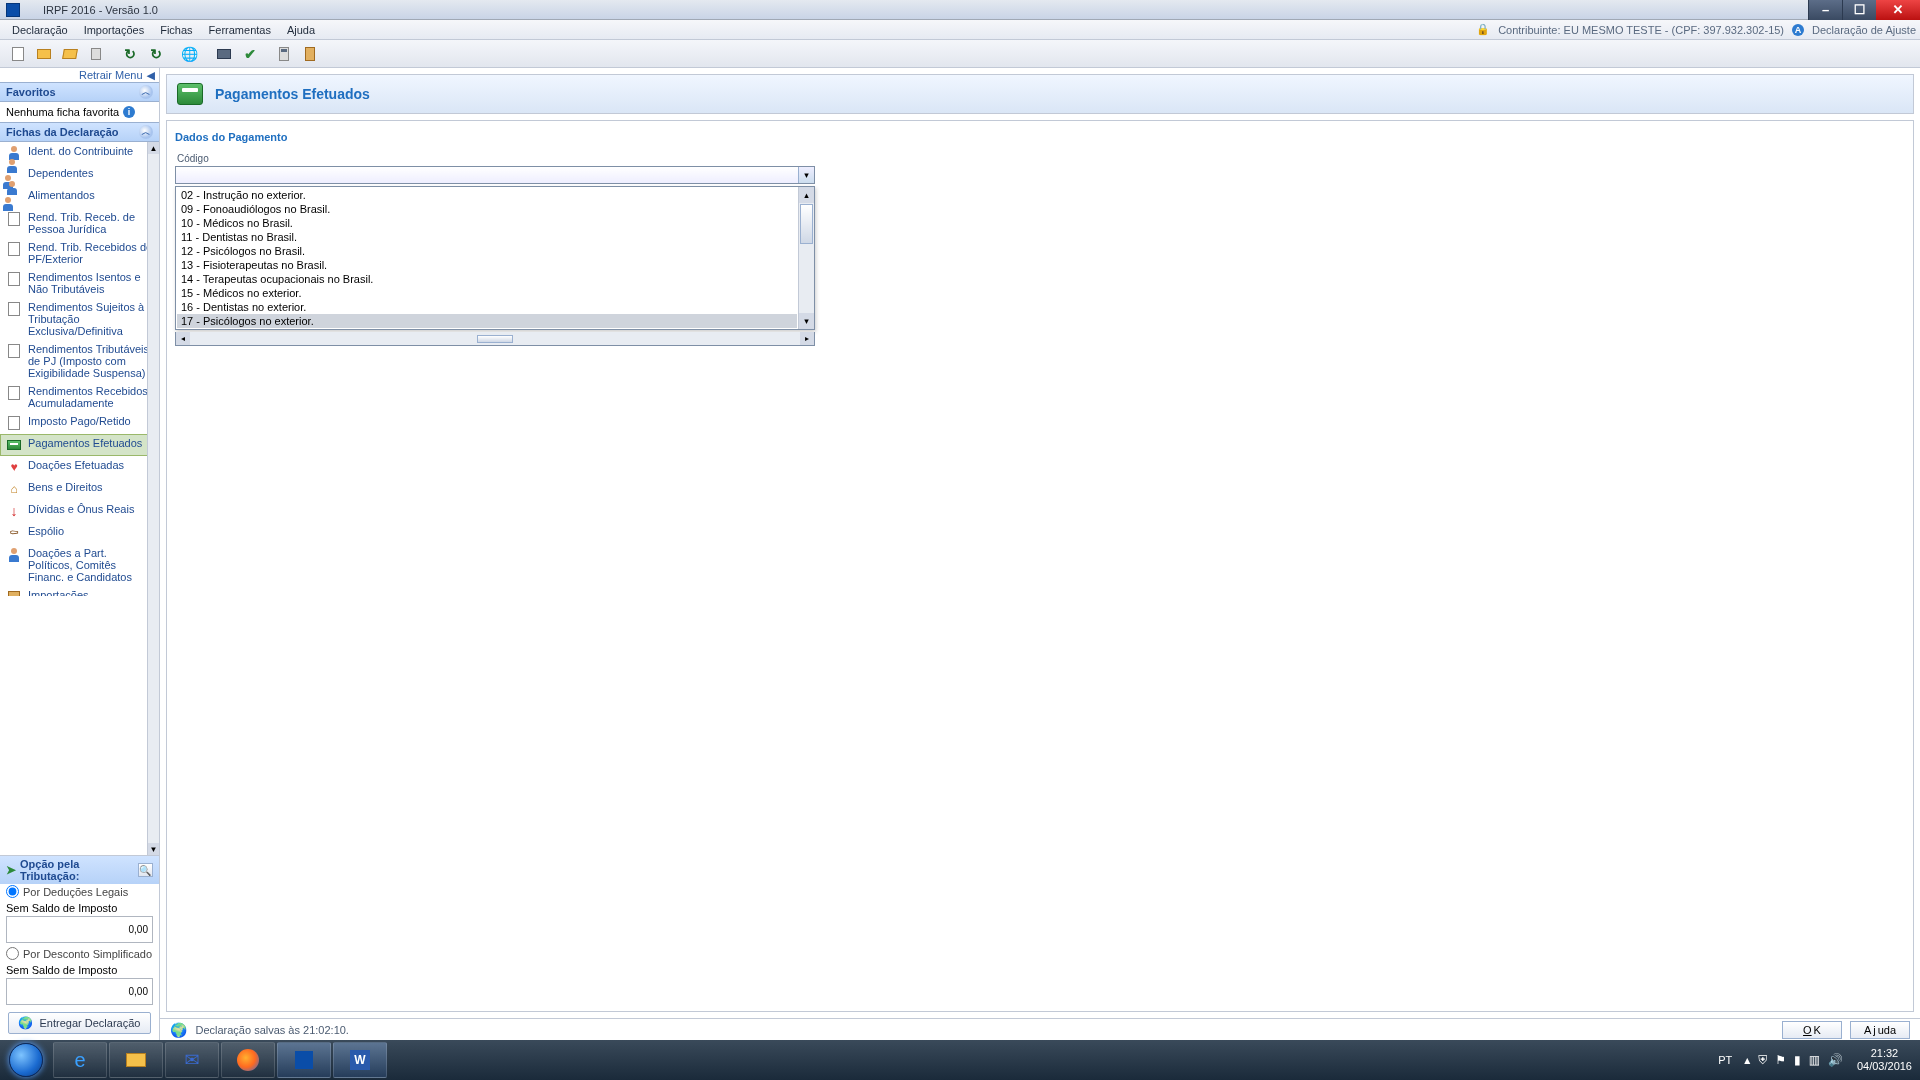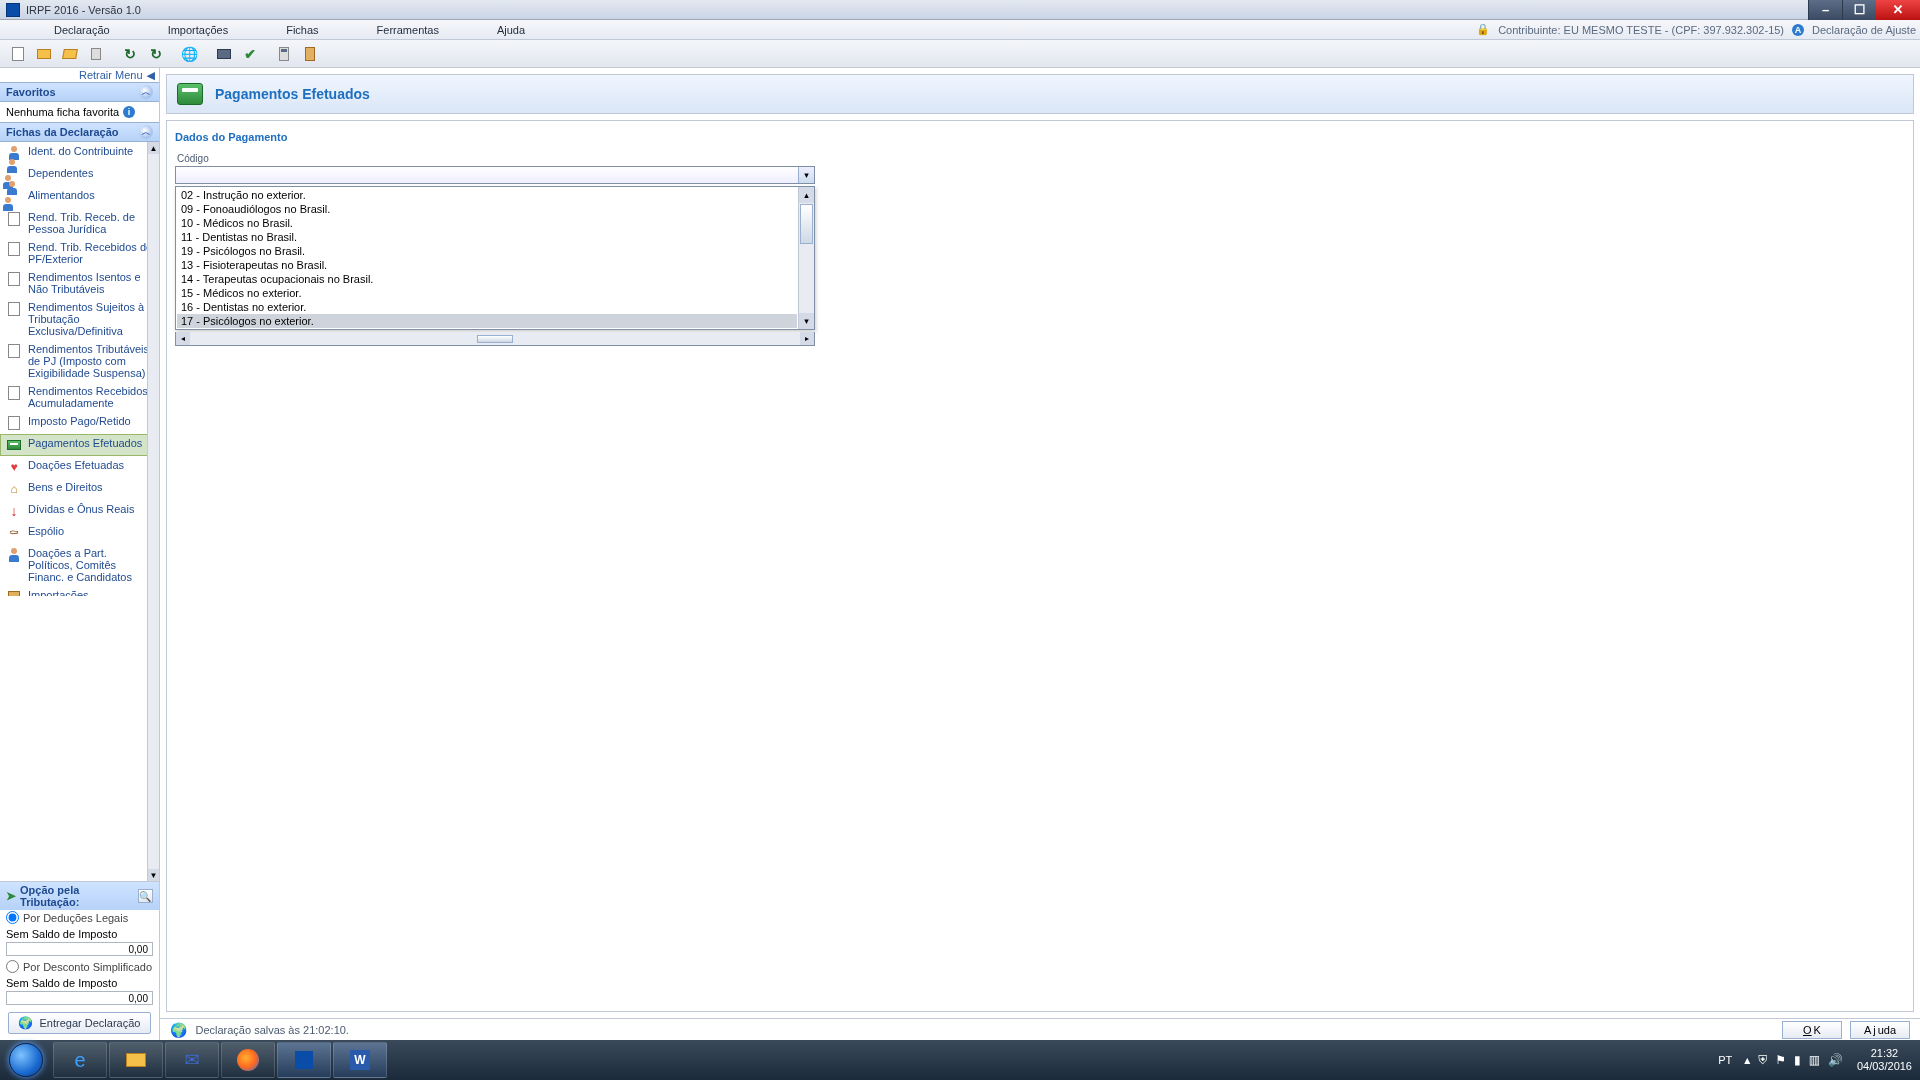--- a/index.html
+++ b/index.html
@@ -1,27 +1,27 @@
 <!DOCTYPE html>
 <html><head>
 <meta charset="utf-8">
 <style>
 * { box-sizing: border-box; margin: 0; padding: 0; font-family: Tahoma, Arial, sans-serif; font-size: 11px; }
 html, body { width: 1920px; height: 1080px; overflow: hidden; background: #fff; }
 .window { width: 1920px; height: 1040px; background: #fff; display: flex; flex-direction: column; }
-.titlebar { height: 20px; background: linear-gradient(#e4e9f0, #c9d4e6); display: flex; align-items: center; padding-left: 6px; gap: 6px; border-bottom: 1px solid #a0a8b4; }
+.titlebar { height: 20px; background: linear-gradient(#e4e9f0, #c9d4e6); display: flex; align-items: center; padding-left: 6px; gap: 23px; border-bottom: 1px solid #a0a8b4; }
 .titlebar .app-icon { width: 14px; height: 14px; background: #0a4da8; display: inline-block; border: 1px solid #05367a; }
 .titlebar .title-text { flex: 1; color: #2c3440; }
 .window-ctrls { display: flex; height: 20px; }
 .window-ctrls .ctrl { width: 34px; height: 20px; display: flex; align-items: center; justify-content: center; font-weight: bold; color: #fff; }
 .ctrl.min, .ctrl.max { background: linear-gradient(#5c6d88, #3a4a62); border-left:1px solid #2c3a50;}
 .ctrl.close { width: 44px; background: linear-gradient(#e44, #b11); }
 .ctrl .glyph { font-size: 13px; color:#fff;}
 .menubar { height: 20px; background: linear-gradient(#f6f7fa, #e6eaf2); border-bottom: 1px solid #c2c9d6; display: flex; align-items: center; padding: 0 4px; }
-.menubar .menu-item { padding: 2px 8px; cursor: default; color: #1f2a3a; margin-left: 42px; }
+.menubar .menu-item { padding: 2px 8px; cursor: default; color: #1f2a3a; }
 .menubar .spacer { flex: 1; }
 .menubar .header-info { display: flex; gap: 8px; align-items: center; color: #5a6a80; }
 .header-info .lock-icon { color: #f0c040; }
 .header-info .info-icon { width: 12px; height: 12px; border-radius: 50%; background: #2d7bd0; color: #fff; display: inline-flex; align-items:center; justify-content:center; font-size:9px; font-weight:bold;}
 .toolbar { height: 28px; background: linear-gradient(#f4f6fa, #e2e6ee); border-bottom: 1px solid #c2c9d6; display: flex; align-items: center; padding-left: 6px; gap: 2px; }
 .toolbar .tbtn { width: 24px; height: 22px; display: flex; align-items: center; justify-content: center; border: 1px solid transparent; border-radius: 2px; }
 .toolbar .sep { width: 6px; }
 .body-row { flex: 1; display: flex; min-height: 0; }
 .sidebar { width: 160px; background: #fff; border-right: 1px solid #c2c9d6; display: flex; flex-direction: column; position: relative; }
 .sidebar .row-top { height: 14px; display: flex; justify-content: flex-end; align-items: center; padding-right: 4px; color:#3060a8; gap:4px;}
@@ -36,21 +36,21 @@
 .ficha-item .icon { width:16px; height:16px; flex-shrink:0; display:inline-flex; align-items:center; justify-content:center;}
 .ficha-item .txt { line-height: 12px;}
 .vscroll { position:absolute; right:0; top:0; bottom:0; width:12px; background:#e8ecf2; border-left:1px solid #c2c9d6; display:flex; flex-direction:column;}
 .vscroll .arrow{height:12px; background:#d4dae6; display:flex; align-items:center; justify-content:center; font-size:8px;}
 .vscroll .track{flex:1; position:relative;}
 .tributacao { border-top:1px solid #c2c9d6;}
 .tributacao .header { background: linear-gradient(#cfe3ff, #b6d2f8); padding: 2px 6px; color:#1f4a90; font-weight:bold; display:flex; align-items:center; gap:4px; justify-content:space-between;}
 .tributacao .body { padding: 1px 6px; display:flex; flex-direction:column; gap:4px;}
 .radio-row { display:flex; align-items:center; gap:4px; color:#444;}
 .trib-field { display:flex; flex-direction:column; gap:2px;}
-.trib-field input { width:100%; height:14px; background:#fff; border:1px solid #b0b6c0; text-align:right; padding-right:4px; font-size:10px;}
+.trib-field input { width:100%; height:27px; background:#fff; border:1px solid #b0b6c0; text-align:right; padding-right:4px; font-size:10px;}
 .deliver-row { padding: 6px; display:flex; justify-content:center;}
 .deliver-btn { background: linear-gradient(#fff,#e6ebf4); border:1px solid #9ab0d0; border-radius:2px; padding:3px 10px; display:flex; align-items:center; gap:6px; color:#2c3a50; cursor:default;}
 .main { flex:1; display:flex; flex-direction:column; background:#fff;}
 .page-header { height: 40px; margin:6px; border:1px solid #c2c9d6; background: linear-gradient(#f0f6ff,#dae6f6); display:flex; align-items:center; padding:0 10px; gap:12px;}
 .page-header .big-icon { width:26px; height:22px; background: linear-gradient(#5bbf6a,#2d8a3a); border-radius:3px; border:1px solid #1a6a28; position:relative;}
 .page-header .big-icon::after{ content:""; position:absolute; left:4px; right:4px; top:4px; height:4px; background:#fff; border-radius:1px;}
 .page-header .title { color:#1f6fc0; font-size:14px; font-weight:bold;}
 .form-area { flex:1; margin:0 6px 28px 6px; border:1px solid #c2c9d6; padding: 6px 8px; position:relative; background:#fff;}
 .section-title { color:#1f6fc0; font-weight:bold; padding:4px 0 10px 0;}
 .field-row { display:flex; flex-direction:column; gap:2px; width: 640px;}
@@ -366,21 +366,21 @@
           <div class="combo">
             <div class="txt"></div>
             <div class="btn">▾</div>
           </div>
           <div class="dropdown">
             <div class="list" id="dropdown-list">
                 <div class="item">02 - Instrução no exterior.</div>
                 <div class="item">09 - Fonoaudiólogos no Brasil.</div>
                 <div class="item">10 - Médicos no Brasil.</div>
                 <div class="item">11 - Dentistas no Brasil.</div>
-                <div class="item">19 - Psicólogos no Brasil.</div>
+                <div class="item">12 - Psicólogos no Brasil.</div>
                 <div class="item">13 - Fisioterapeutas no Brasil.</div>
                 <div class="item">14 - Terapeutas ocupacionais no Brasil.</div>
                 <div class="item">15 - Médicos no exterior.</div>
                 <div class="item">16 - Dentistas no exterior.</div>
                 <div class="item hover">17 - Psicólogos no exterior.</div>
               </div>
             <div class="vsb">
               <div class="arrow">▴</div>
               <div class="thumb"></div>
               <div class="track"></div>

